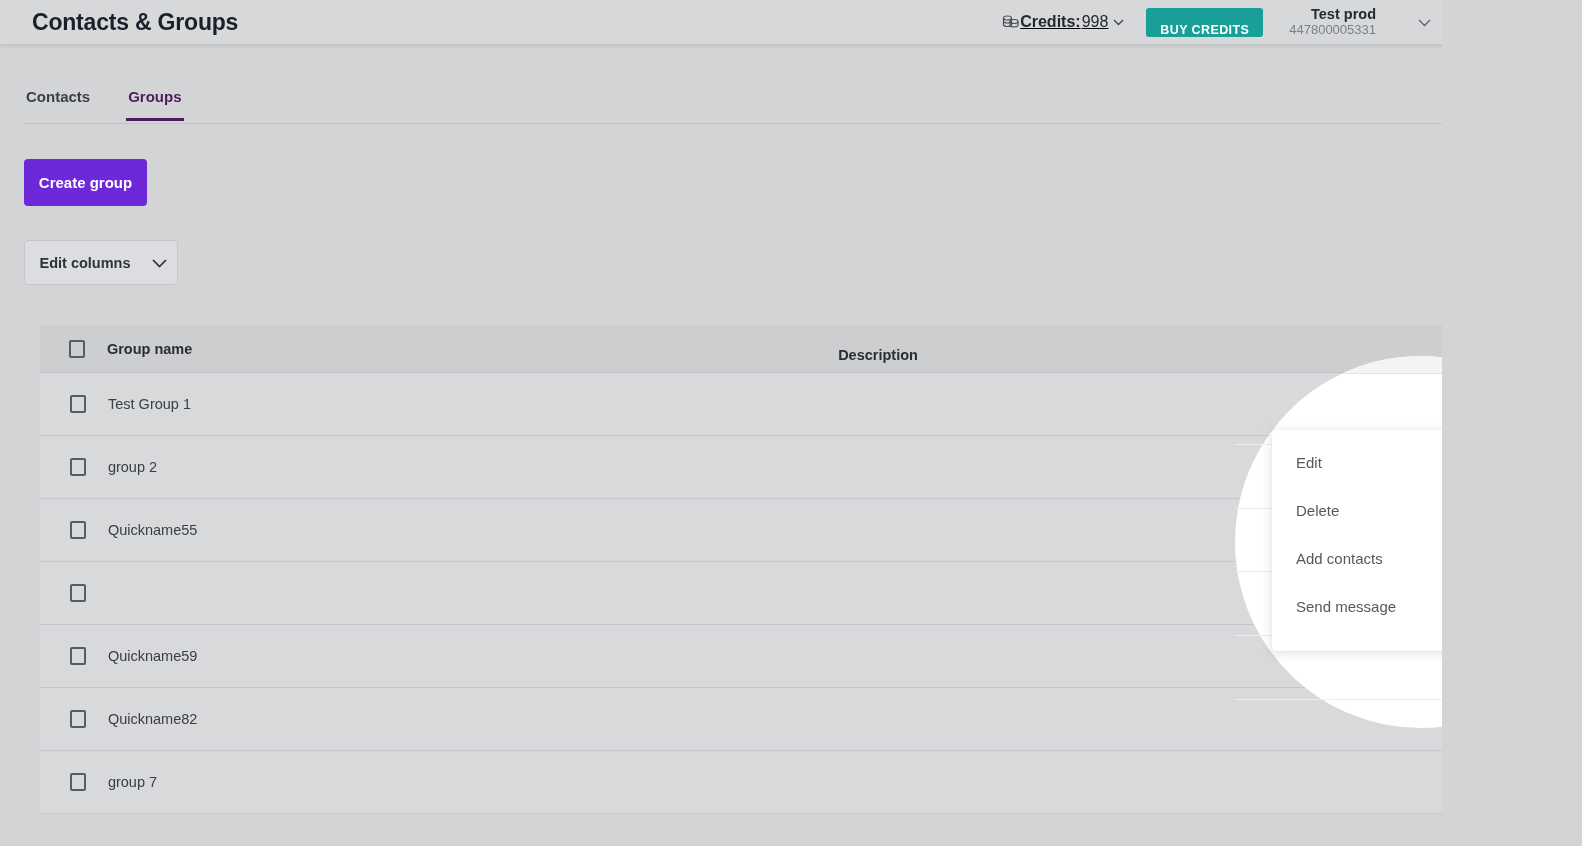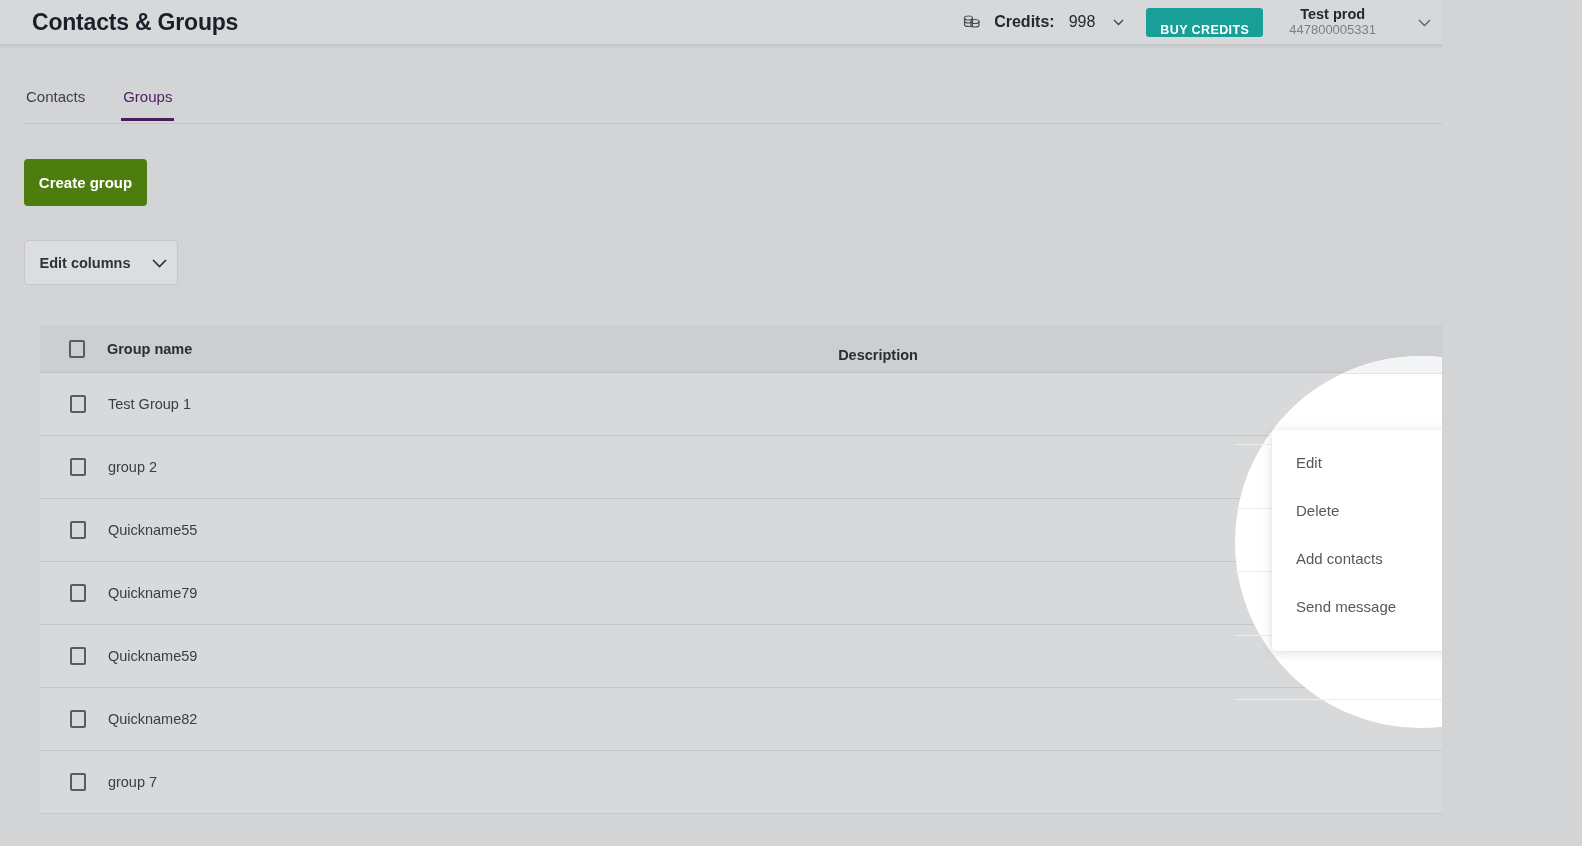--- a/index.html
+++ b/index.html
@@ -21,66 +21,67 @@
   }
   .app-title {
     margin-left: 32px;
     font-size: 23px; font-weight: bold; color: #1c1f2a;
     letter-spacing: -0.2px;
   }
   .topbar-right {
     margin-left: auto; display: flex; align-items: center; height: 44px;
   }
   .credits-block {
-    display: flex; align-items: center; gap: 14px;
+    display: flex; align-items: center; gap: 1px;
     margin-right: 22px;
+    text-decoration: underline;
   }
   .coin-icon { width: 17px; height: 16px; display: block; }
   .credits-label { font-size: 16px; font-weight: bold; color: #25282f; }
   .credits-value { font-size: 16px; color: #25282f; font-weight: normal; }
   .chev {
     display: inline-block; width: 11px; height: 7px; margin-left: 4px;
   }
   .chev svg { display:block; }
   .buy-credits {
     background: #18a098; color: #ffffff;
     border: none; border-radius: 3px;
     font-size: 12.5px; font-weight: bold; letter-spacing: 0.4px;
     padding: 8px 14px; height: 29px; line-height: 29px;
     cursor: pointer; margin-right: 26px;
     font-family: "Liberation Sans", sans-serif;
   }
   .acct-block { display: flex; align-items: center; margin-right: 30px; }
-  .acct-text { text-align: center; line-height: 1.12; }
+  .acct-text { text-align: right; line-height: 1.12; }
   .acct-name { font-size: 14.5px; font-weight: bold; color: #25282f; }
   .acct-number { font-size: 13px; color: #7b7f88; margin-top: 1px; }
   .acct-chev { margin-left: 42px; }
   .user-block { display: flex; align-items: center; margin-right: 30px; }
   .circ-icon { width: 25px; height: 25px; display:block; }
   .help-block { margin-right: 22px; display: flex; align-items: center; }
 
   
   .tabs {
     position: absolute; left: 24px; top: 84px;
     width: 1534px; height: 40px;
     border-bottom: 1px solid #c2c3c6;
     display: flex; align-items: flex-start;
   }
   .tab {
-    font-size: 15px; font-weight: normal; color: #3c3f46;
+    font-size: 15px; font-weight: bold; color: #3c3f46;
     padding: 3px 2px 13px 2px; margin-right: 34px;
     cursor: pointer; border-bottom: 3px solid transparent;
     position: relative; top: 1px;
   }
   .tab.active { color: #4a1d5c; border-bottom-color: #4a1d5c; }
 
   
   .create-group {
     position: absolute; left: 24px; top: 159px;
-    background: #4d7c0f; color: #fff; border: none; border-radius: 4px;
+    background: #6d28d9; color: #fff; border: none; border-radius: 4px;
     font-size: 15px; font-weight: bold;
     width: 123px; height: 47px; cursor: pointer;
     font-family: "Liberation Sans", sans-serif;
   }
   .edit-columns {
     position: absolute; left: 24px; top: 240px;
     background: #dcdddf; color: #2f3238;
     border: 1px solid #c5c6c9; border-radius: 4px;
     width: 154px; height: 45px; cursor: pointer;
     display: flex; align-items: center; justify-content: center; gap: 17px;
@@ -312,21 +313,20 @@
             <i></i>
             <i></i>
           </span>
       </div>
     </div>
 
     <div class="trow">
       <div class="cb-cell">
         <span class="checkbox"></span>
       </div>
-      <div class="col-name">Quickname79</div>
       <div class="col-desc"></div>
       <div class="col-actions">
         <span class="dots">
             <i></i>
             <i></i>
             <i></i>
           </span>
       </div>
     </div>
 

